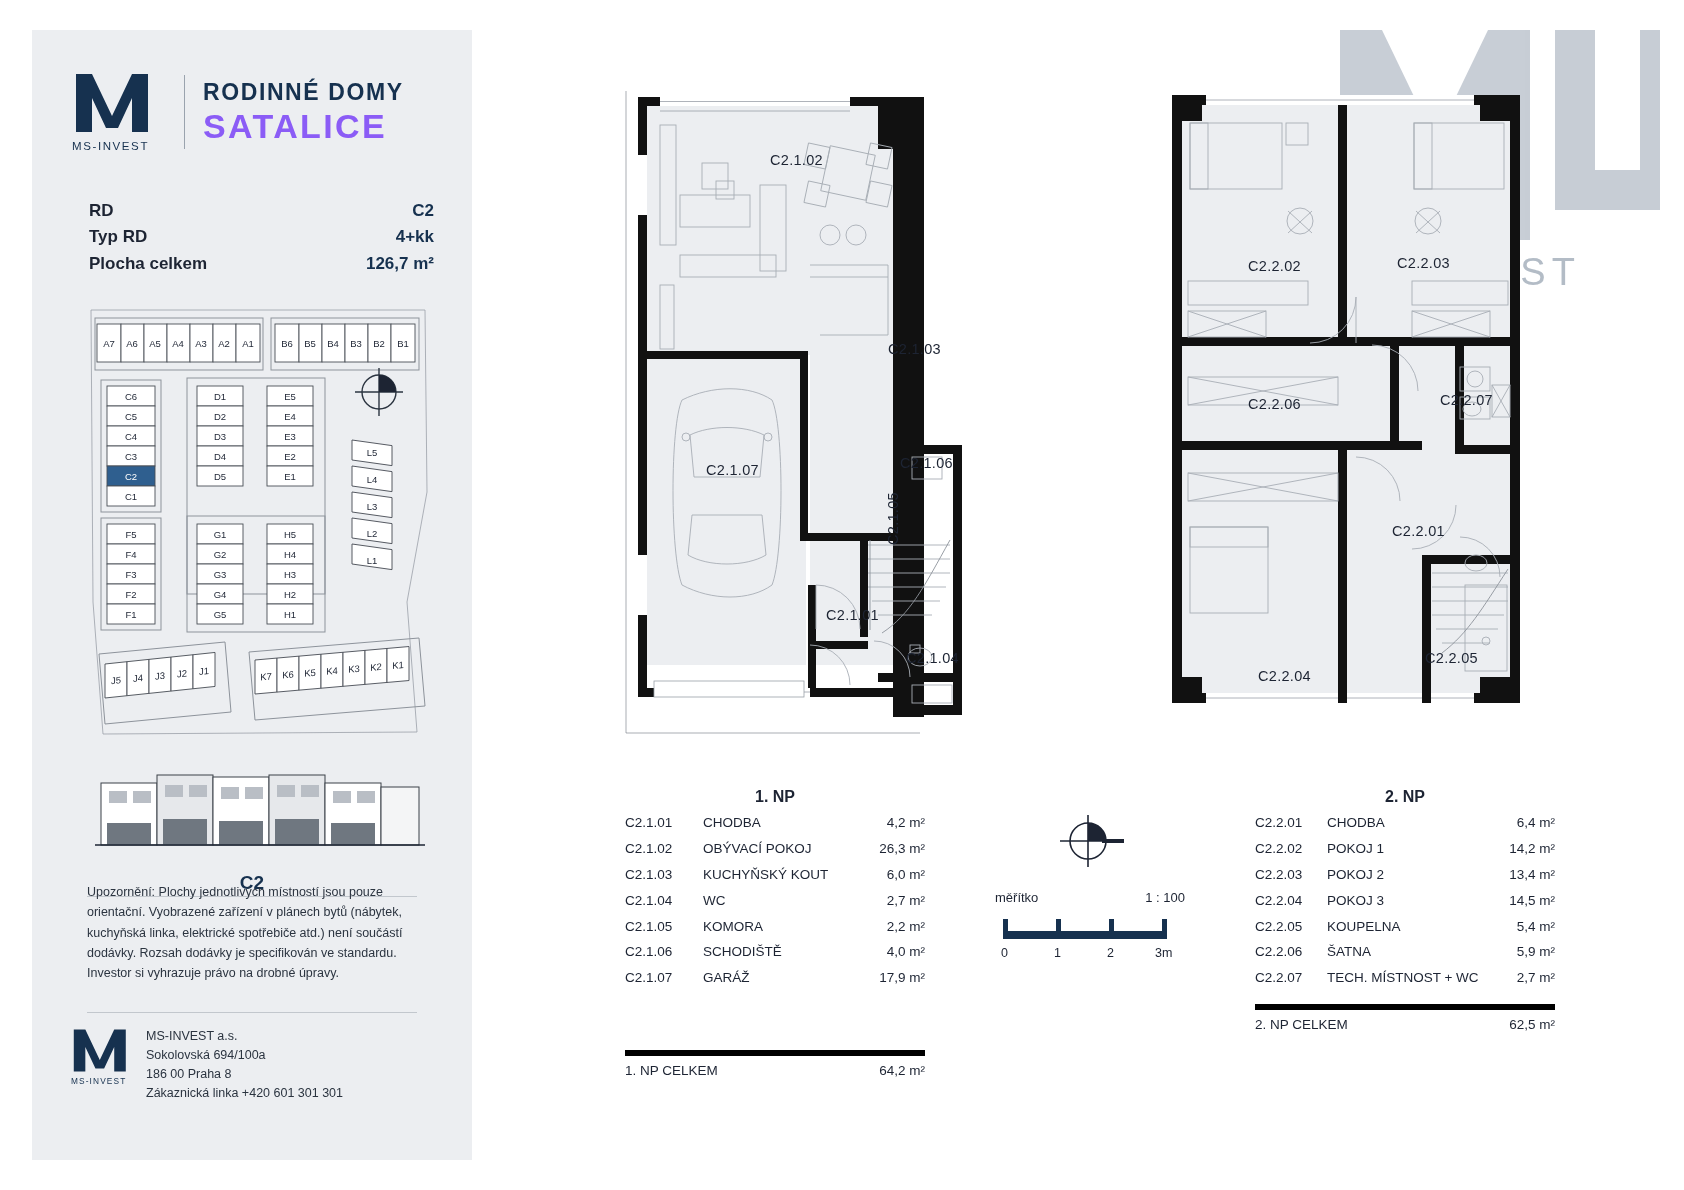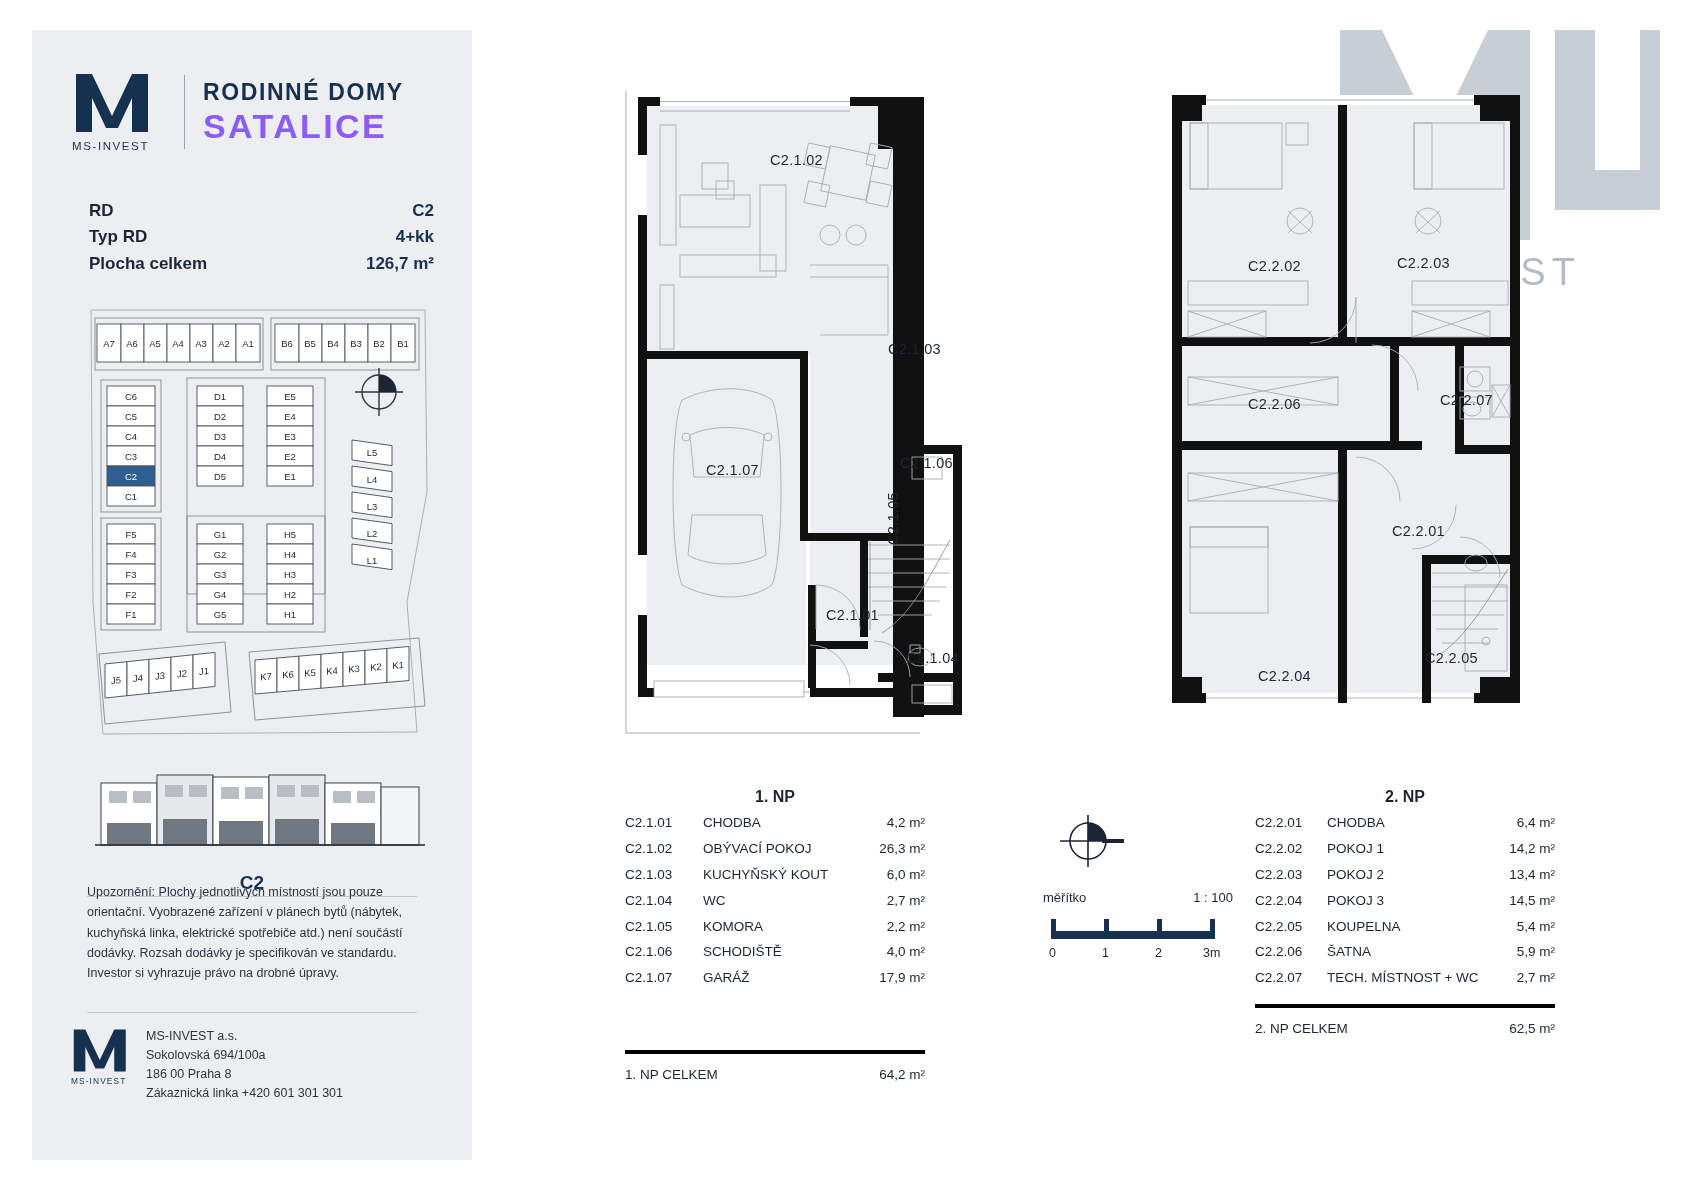--- a/index.html
+++ b/index.html
@@ -52,21 +52,21 @@
   .roomtag { position:absolute; font-size:14.5px; color:#1d2433; letter-spacing:0.3px; }
 
   
   .tbl { position:absolute; font-size:13.5px; color:#1d2433; }
   .tbl .title { font-size:16px; font-weight:bold; text-align:center; margin-bottom:4px; }
   .tbl table { border-collapse:collapse; width:100%; }
   .tbl td { padding:5.4px 0; vertical-align:top; white-space:nowrap; }
   .tbl td.code { width:78px; }
   .tbl td.name { }
   .tbl td.area { text-align:right; width:84px; }
-  .tbl .sumline { border-top:4px solid #000000; margin-top:12px; padding-top:13px; display:flex; justify-content:space-between; font-size:13.5px;}
+  .tbl .sumline { border-top:6px solid #000000; margin-top:12px; padding-top:7px; display:flex; justify-content:space-between; font-size:13.5px;}
   .tbl .sumline .sumlabel { font-weight:normal; }
 
   .wm { position:absolute; right:0; top:0; opacity:1; }
 </style>
 </head>
 <body>
 
 <div class="page">
 
   <div class="wm" style="left:1340px; top:20px; width:320px; height:300px;">
@@ -721,21 +721,21 @@
   <div style="position:absolute; left:1052px; top:815px;">
     <svg width="80" height="60" viewBox="0 0 80 60">
       <circle cx="36" cy="26" r="18" fill="none" stroke="#1d2433" stroke-width="1.6"></circle>
       <line x1="8" y1="26" x2="68" y2="26" stroke="#1d2433" stroke-width="1.6"></line>
       <line x1="36" y1="0" x2="36" y2="52" stroke="#1d2433" stroke-width="1.6"></line>
       <path d="M36,8 A18,18 0 0,1 54,26 L36,26 Z" fill="#1d2433"></path>
       <rect x="50" y="24" width="22" height="4" fill="#1d2433"></rect>
     </svg>
   </div>
 
-  <div style="position:absolute; left:995px; top:890px; width:190px; font-size:13px; color:#1d2433;margin-left:48px;">
+  <div style="position:absolute; left:995px; top:890px; width:190px; font-size:13px; color:#1d2433;">
     <div style="display:flex; justify-content:space-between; align-items:baseline;">
       <span>měřítko</span>
       <span>1 : 100</span>
     </div>
     <svg width="190" height="28" viewBox="0 0 190 28" style="margin-top:10px;">
       <g fill="#16314f">
         <rect x="8" y="4" width="5" height="20"></rect>
         <rect x="13" y="16" width="48" height="8"></rect>
         <rect x="61" y="4" width="5" height="20"></rect>
         <rect x="66" y="16" width="48" height="8"></rect>

